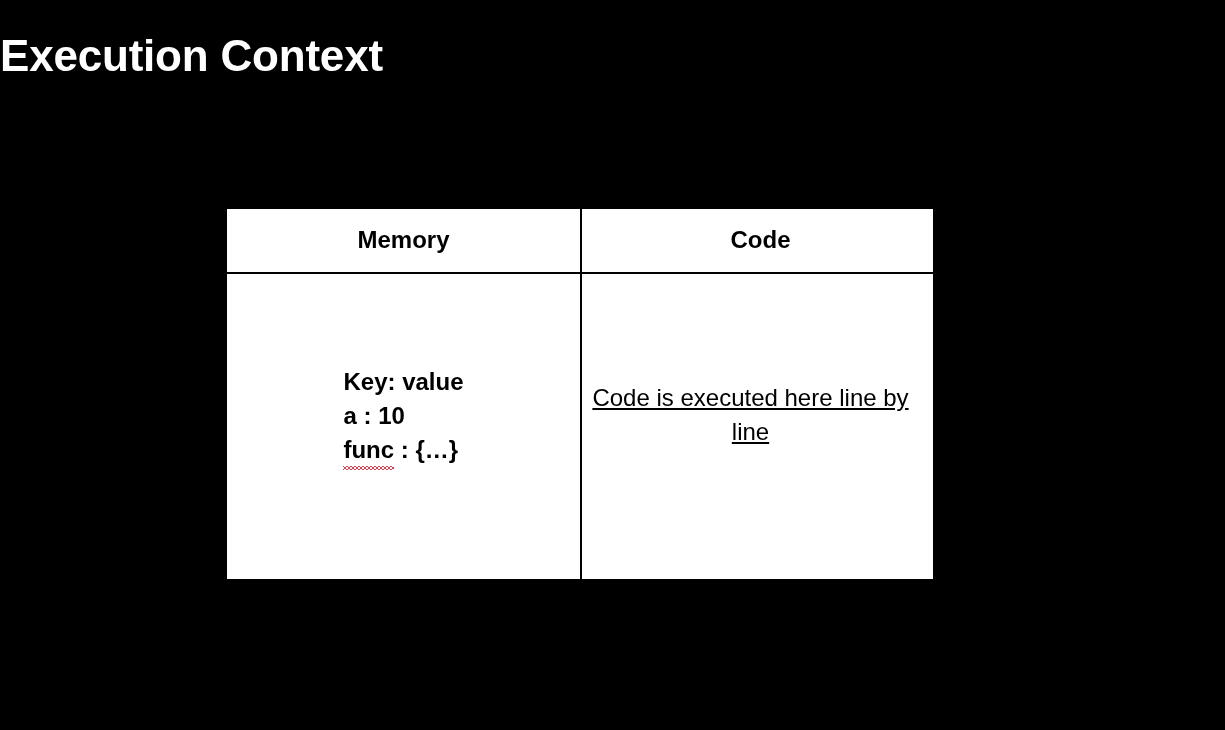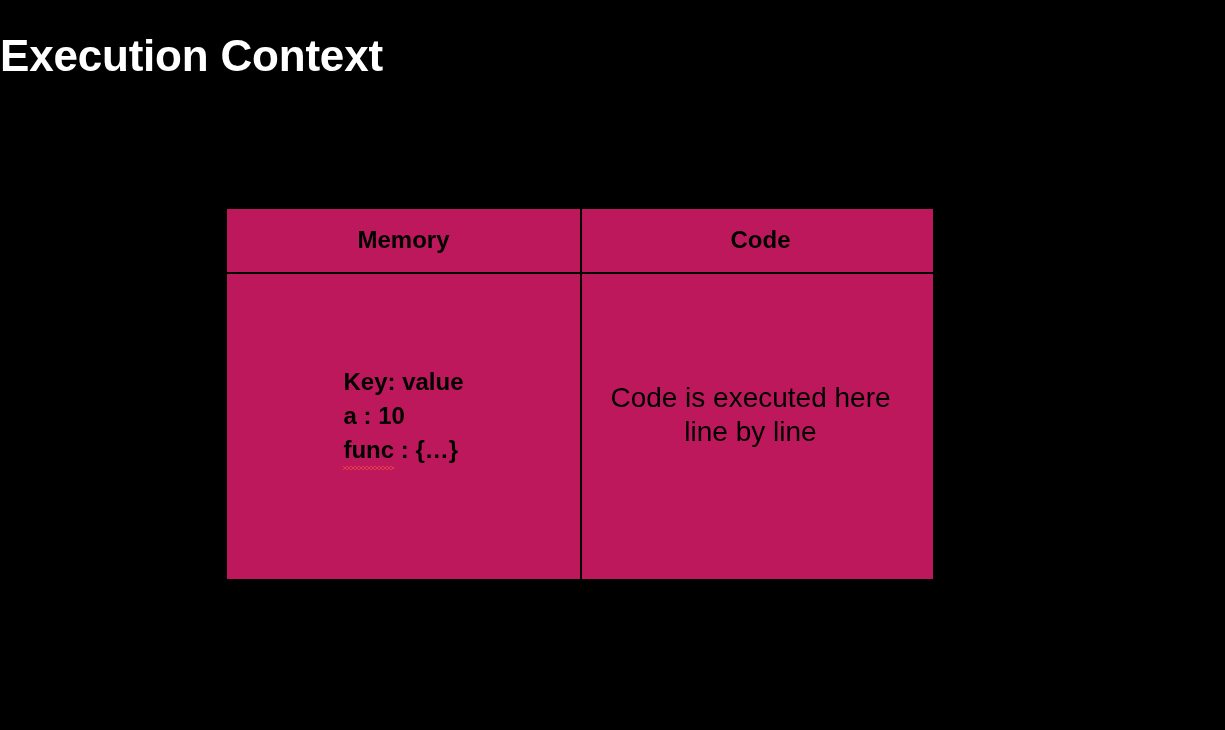--- a/index.html
+++ b/index.html
@@ -31,21 +31,21 @@
     white-space: nowrap;
   }
 
   
   .ec-table {
     position: absolute;
     left: 227px;
     top: 209px;
     width: 706px;
     height: 370px;
-    background: #be185d;
+    background: #ffffff;
     display: flex;
     flex-direction: column;
   }
 
   .ec-header-row {
     display: flex;
     height: 63px;
     flex: 0 0 63px;
     border-bottom: 2px solid #000000;
   }
@@ -87,23 +87,24 @@
   .memory-lines {
     text-align: left;
     font-size: 24px;
     font-weight: bold;
     line-height: 34px;
   }
   .memory-line { white-space: nowrap; }
 
   .code-text {
     text-align: center;
-    font-size: 28px;
+    font-size: 24px;
     font-weight: normal;
     line-height: 34px;
+    text-decoration: underline;
   }
 
   
   .misspelled {
     position: relative;
     display: inline-block;
   }
   .misspelled::after {
     content: "";
     position: absolute;

